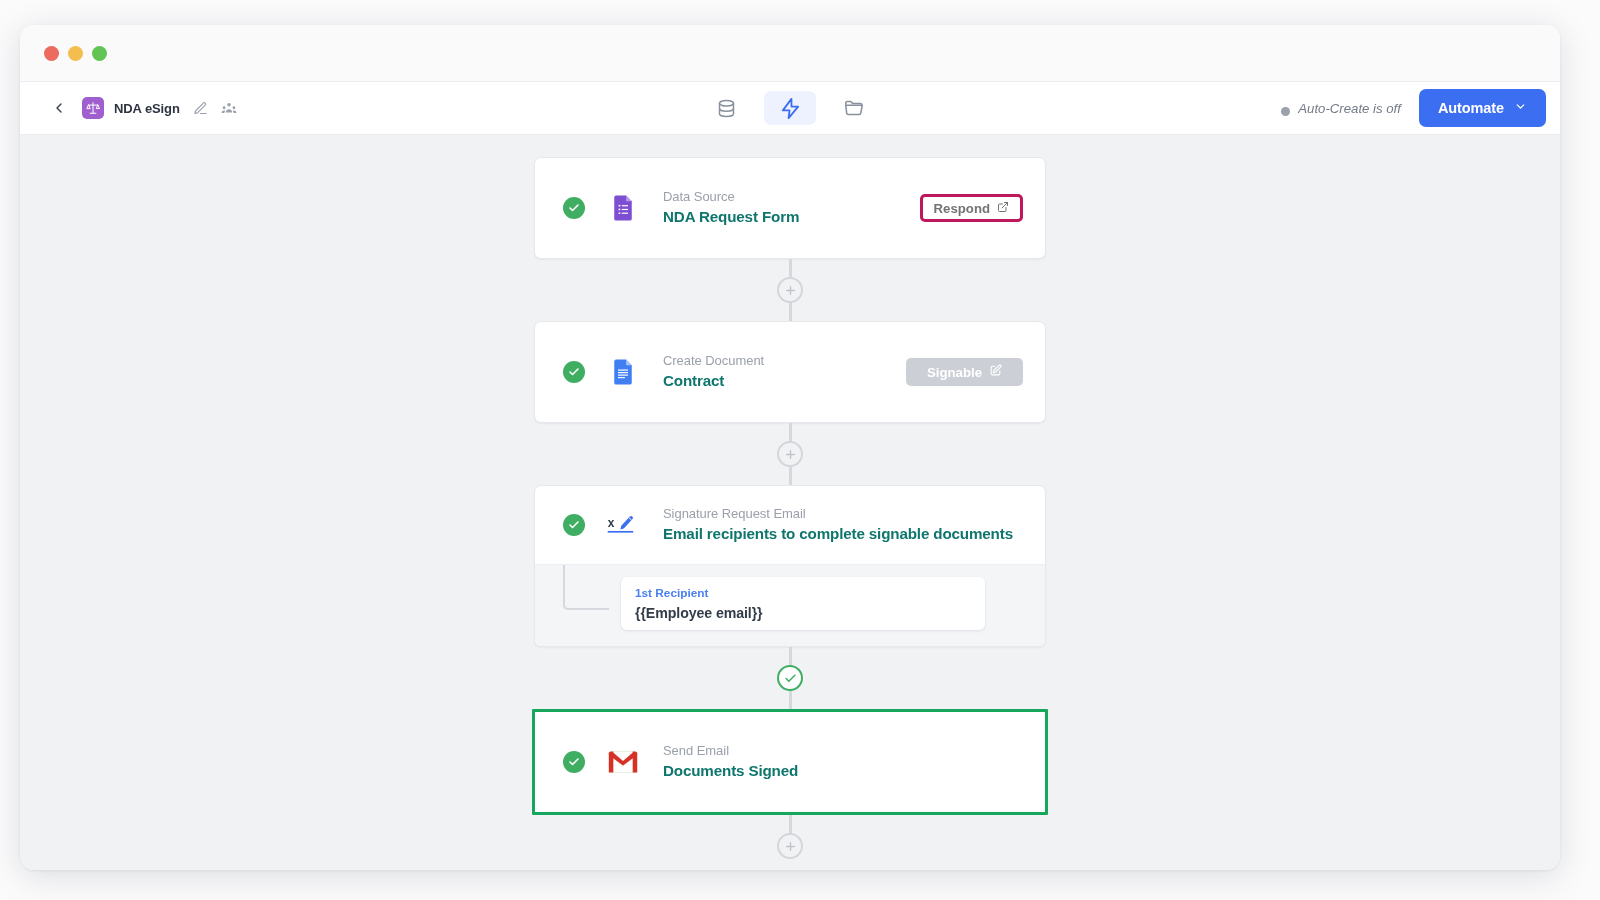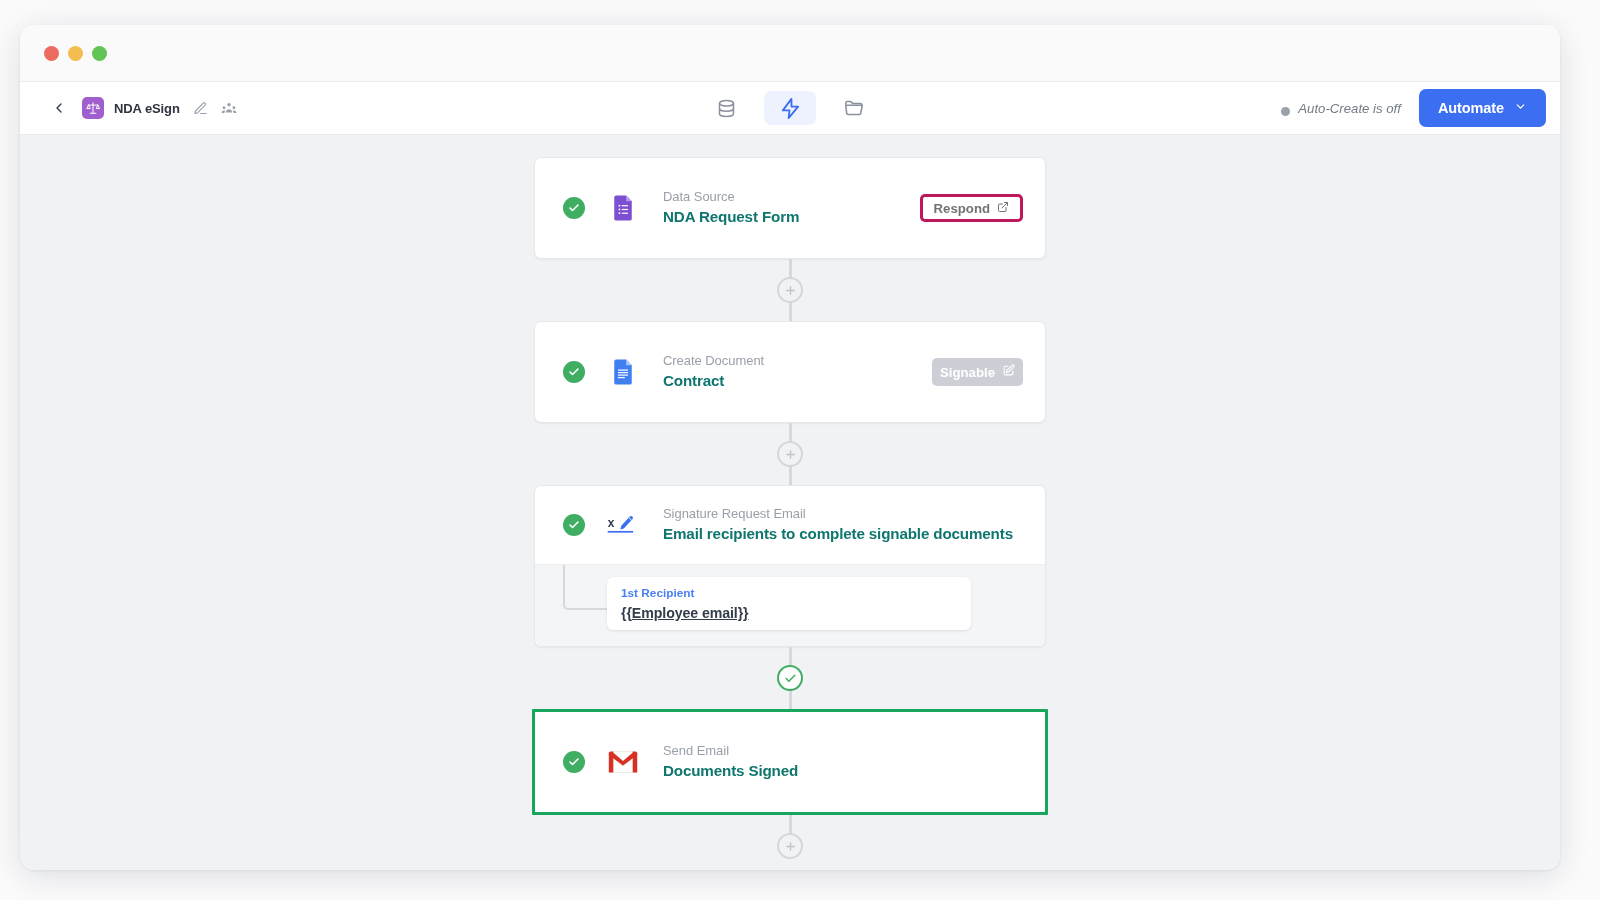--- a/index.html
+++ b/index.html
@@ -183,21 +183,21 @@
     font-weight: 700;
     font-family: "Liberation Sans", sans-serif;
     display: flex; align-items: center; gap: 7px;
     cursor: pointer;
   }
   .signable-badge {
     background: #ccd0d6;
     color: #ffffff;
     border-radius: 5px;
     height: 28px;
-    padding: 0 8px;
+    padding: 0 21px;
     font-size: 13.2px;
     font-weight: 700;
     display: flex; align-items: center; gap: 7px;
     cursor: pointer;
     border: none;
     font-family: "Liberation Sans", sans-serif;
   }
 
   
   .connector {
@@ -240,34 +240,34 @@
   .elbow {
     position: absolute;
     left: 28px; top: 0;
     width: 46px; height: 45px;
     border-left: 2px solid #d5d8dd;
     border-bottom: 2px solid #d5d8dd;
     border-bottom-left-radius: 5px;
   }
   .recipient-box {
     position: absolute;
-    left: 72px; top: 12px;
+    left: 86px; top: 12px;
     width: 364px; height: 53px;
     background: #fff;
     border-radius: 6px;
     box-shadow: 0 1px 3px rgba(16,24,40,0.10);
     padding: 8px 14px;
   }
   .recip-title {
     font-size: 11.8px; font-weight: 700; color: #4a7ef3;
     line-height: 1.5;
   }
   .recip-value {
     font-size: 14.2px; color: #333c49; font-weight: 600;
-    line-height: 1.45; letter-spacing: -0.1px; text-decoration: underline;
+    line-height: 1.45; letter-spacing: -0.1px;
   }
 
   
   .card.highlight {
     border: 3px solid #16a75c;
     border-radius: 1px;
     box-shadow: none;
     margin: 0 -2px;
   }
 

